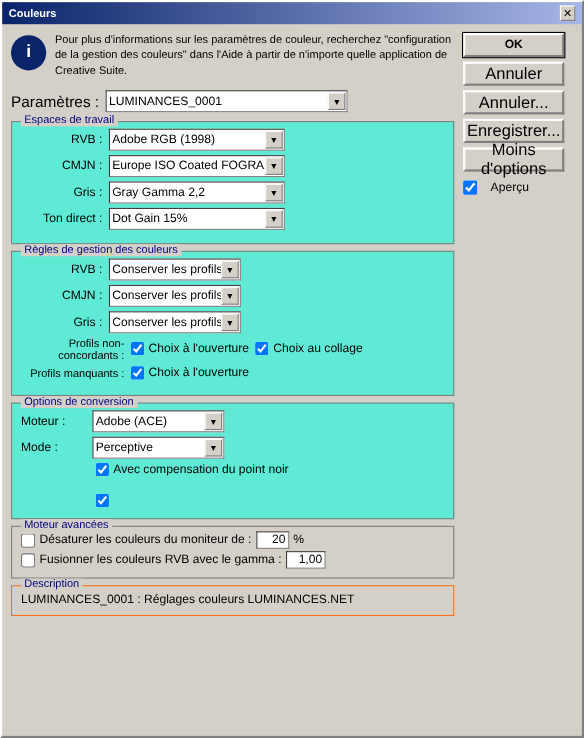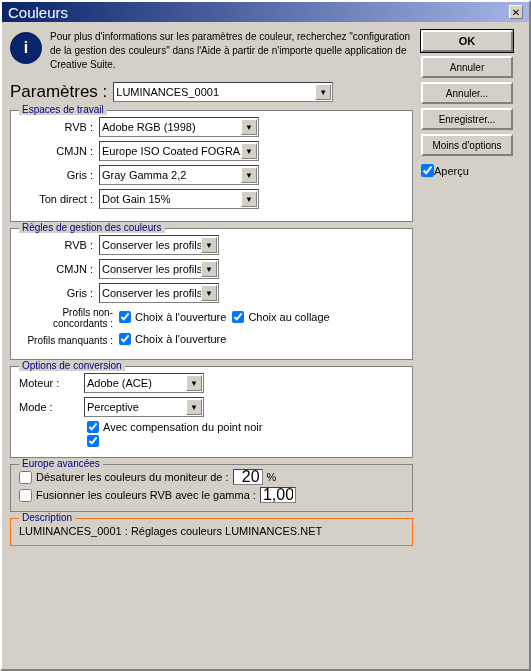--- a/index.html
+++ b/index.html
@@ -25,22 +25,22 @@
       background: linear-gradient(to right, #0a246a, #a6b5e7);
       color: white;
       padding: 3px 6px;
       display: flex;
       align-items: center;
       justify-content: space-between;
       height: 20px;
       flex-shrink: 0;
     }
     .title-bar-text {
-      font-weight: normal;
-      font-size: 15px;
+      font-weight: bold;
+      font-size: 10px;
     }
     .title-bar-close {
       width: 14px;
       height: 14px;
       background: #d4d0c8;
       border: 1px solid #808080;
       border-top-color: #ffffff;
       border-left-color: #ffffff;
       display: flex;
       align-items: center;
@@ -92,38 +92,38 @@
       color: #000;
       line-height: 1.4;
     }
     .params-row {
       display: flex;
       align-items: center;
       gap: 6px;
       margin-bottom: 2px;
     }
     .params-label {
-      font-size: 17px;
+      font-size: 14px;
       white-space: nowrap;
     }
     .select-wide {
       flex: 1;
       height: 20px;
       font-size: 11px;
       background: white;
       border: 1px solid #808080;
       border-top-color: #404040;
       border-left-color: #404040;
       padding: 1px 2px;
     }
     .group-box {
       border: 1px solid #808080;
       padding: 6px 8px 8px 8px;
       position: relative;
-      background: #ffffff;
+      background: #5eead4;
     }
     .group-label {
       position: absolute;
       top: -7px;
       left: 8px;
       background: #d4d0c8;
       padding: 0 3px;
       font-size: 10px;
       color: #000080;
     }
@@ -172,21 +172,21 @@
     }
     .win-button {
       width: 92px;
       height: 22px;
       background: #d4d0c8;
       border: 2px solid;
       border-top-color: #ffffff;
       border-left-color: #ffffff;
       border-bottom-color: #808080;
       border-right-color: #808080;
-      font-size: 10px;
+      font-size: 15px;
       cursor: pointer;
       text-align: center;
       display: flex;
       align-items: center;
       justify-content: center;
     }
     .ok-button {
       width: 92px;
       height: 22px;
       background: #d4d0c8;
@@ -196,21 +196,21 @@
       border-bottom-color: #808080;
       border-right-color: #808080;
       font-size: 11px;
       cursor: pointer;
       font-weight: bold;
       outline: 1px solid black;
     }
     .apercu-row {
       display: flex;
       align-items: center;
-      gap: 0;
+      gap: 12px;
       margin-top: 4px;
       font-size: 11px;
     }
     .conversion-row {
       display: flex;
       align-items: center;
       margin-bottom: 4px;
     }
     .motor-label {
       width: 65px;
@@ -227,21 +227,21 @@
     .adv-row {
       display: flex;
       align-items: center;
       gap: 4px;
       font-size: 11px;
       margin-bottom: 2px;
     }
     .adv-input {
       width: 30px;
       height: 16px;
-      font-size: 16px;
+      font-size: 11px;
       border: 1px solid #808080;
       border-top-color: #404040;
       border-left-color: #404040;
       background: white;
       text-align: right;
       padding: 0 2px;
     }
     .desc-group {
       border: 1px solid #f97316;
       padding: 4px 8px 8px 8px;
@@ -428,32 +428,32 @@
           <span class="motor-label">Mode :</span>
           <div class="select-wrapper">
             <select class="select-small">
               <option>Perceptive</option>
             </select>
             <div class="select-arrow">▼</div>
           </div>
         </div>
 
         <div style="margin-left:68px;">
-          <label class="checkbox-row" style="margin-bottom:2px;align-items:center;">
+          <label class="checkbox-row" style="margin-bottom:16px;align-items:center;">
             <input type="checkbox" checked="" style="">
             <span>Avec compensation du point noir</span>
           </label>
           <label class="checkbox-row">
             <input type="checkbox" checked="" style="">
           </label>
         </div>
       </div>
 
       <div class="advanced-group">
-        <span class="group-label">Europe avancées</span>
+        <span class="group-label">Moteur avancées</span>
 
         <div class="adv-row">
           <input type="checkbox" style="">
           <span>Désaturer les couleurs du moniteur de :</span>
           <input type="text" class="adv-input" value="20" style="">
           <span>%</span>
         </div>
 
         <div class="adv-row">
           <input type="checkbox" style="">

